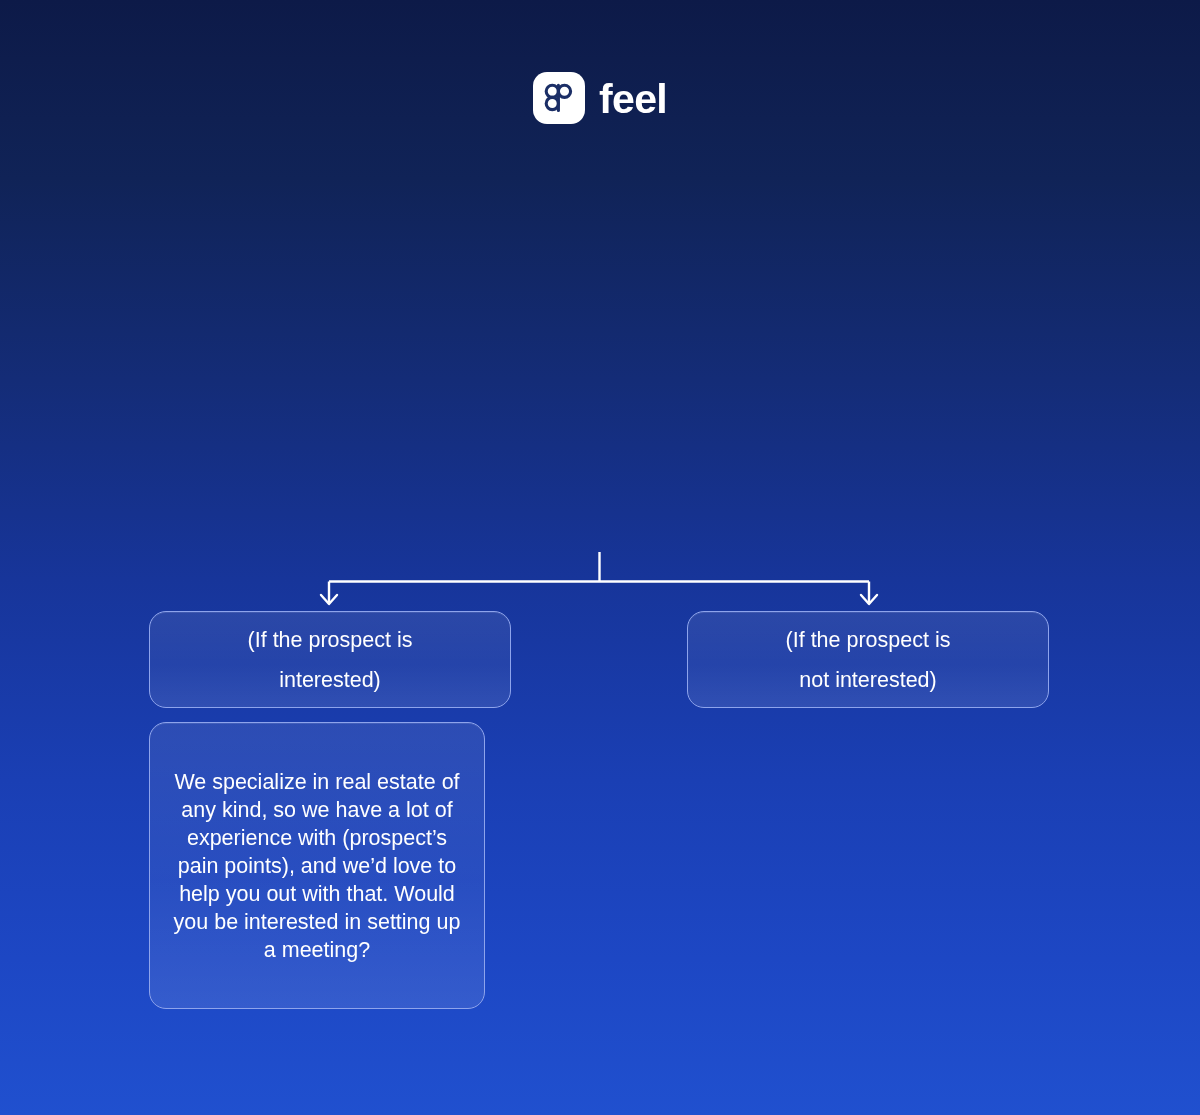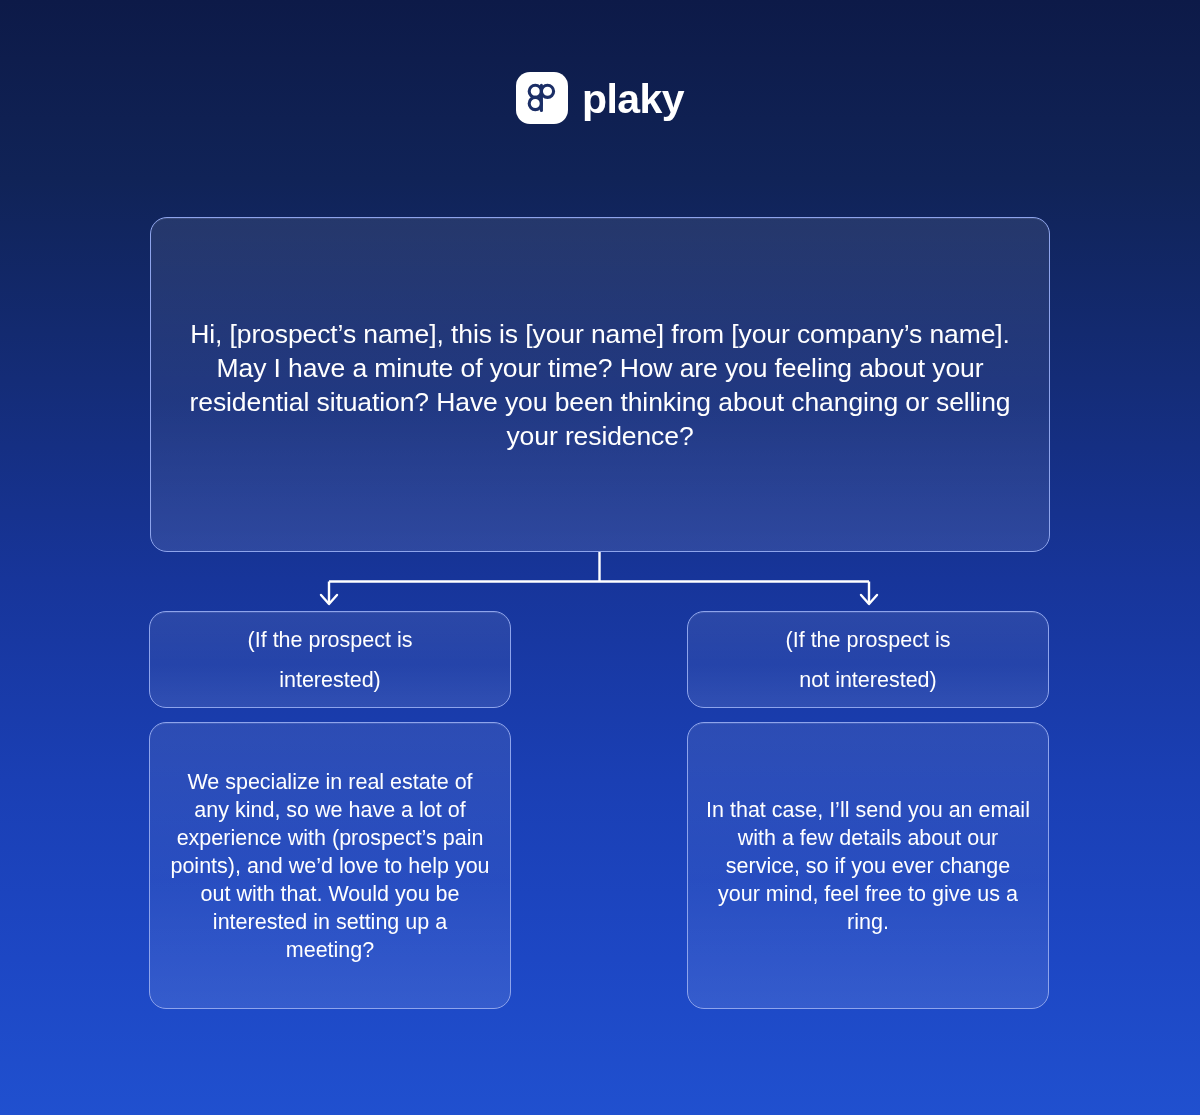--- a/index.html
+++ b/index.html
@@ -121,21 +121,21 @@
   #node-cond-left .node-text,
   #node-cond-right .node-text {
     font-size: 21.5px;
     line-height: 40px;
   }
 
   
   #node-resp-left {
     left: 149px;
     top: 722px;
-    width: 362px;
+    width: 336px;
     height: 287px;
   }
   #node-resp-right {
     left: 687px;
     top: 722px;
     width: 362px;
     height: 287px;
   }
   #node-resp-left .node-text,
   #node-resp-right .node-text {
@@ -160,21 +160,21 @@
   <div class="brand-mark">
     <svg width="34" height="34" viewBox="0 0 34 34" aria-hidden="true">
       <g fill="none" stroke="#1b2e66" stroke-width="3.1">
         <rect x="4.2" y="4.2" width="12.2" height="12.2" rx="6.1"></rect>
         <rect x="4.2" y="16.4" width="12.2" height="12.2" rx="6.1"></rect>
         <rect x="16.4" y="4.2" width="12.2" height="12.2" rx="6.1"></rect>
         <path d="M16.4 4.2 V29.4" stroke-linecap="round"></path>
       </g>
     </svg>
   </div>
-  <div class="brand-word">plaky</div>
+  <div class="brand-word">feel</div>
 </div>
 
 <div class="flow">
 
   <svg class="connectors" viewBox="0 0 1200 1115" width="1200" height="1115">
     <g stroke="#ffffff" stroke-width="2.4" fill="none" stroke-linecap="butt">
 
       <path d="M599.5 552 V581.5"></path>
 
       <path d="M329 581.5 H869"></path>
@@ -183,35 +183,29 @@
 
       <path d="M869 581.5 V602"></path>
     </g>
 
     <g fill="none" stroke="#ffffff" stroke-width="2.4" stroke-linecap="round" stroke-linejoin="round">
       <path d="M321 595 L329 604 L337 595"></path>
       <path d="M861 595 L869 604 L877 595"></path>
     </g>
   </svg>
 
-  <div class="node" id="node-root">
-    <span class="node-text">Hi, [prospect’s name], this is [your name] from [your company’s name]. May I have a minute of your time? How are you feeling about your residential situation? Have you been thinking about changing or selling your residence?</span>
-  </div>
 
   <div class="node" id="node-cond-left">
     <span class="node-text">(If the prospect is
 interested)</span>
   </div>
 
   <div class="node" id="node-cond-right">
     <span class="node-text">(If the prospect is
 not interested)</span>
   </div>
 
   <div class="node" id="node-resp-left">
     <span class="node-text">We specialize in real estate of any kind, so we have a lot of experience with (prospect’s pain points), and we’d love to help you out with that. Would you be interested in setting up a meeting?</span>
   </div>
 
-  <div class="node" id="node-resp-right">
-    <span class="node-text">In that case, I’ll send you an email with a few details about our service, so if you ever change your mind, feel free to give us a ring.</span>
-  </div>
 
 </div>
 
 </body></html>

